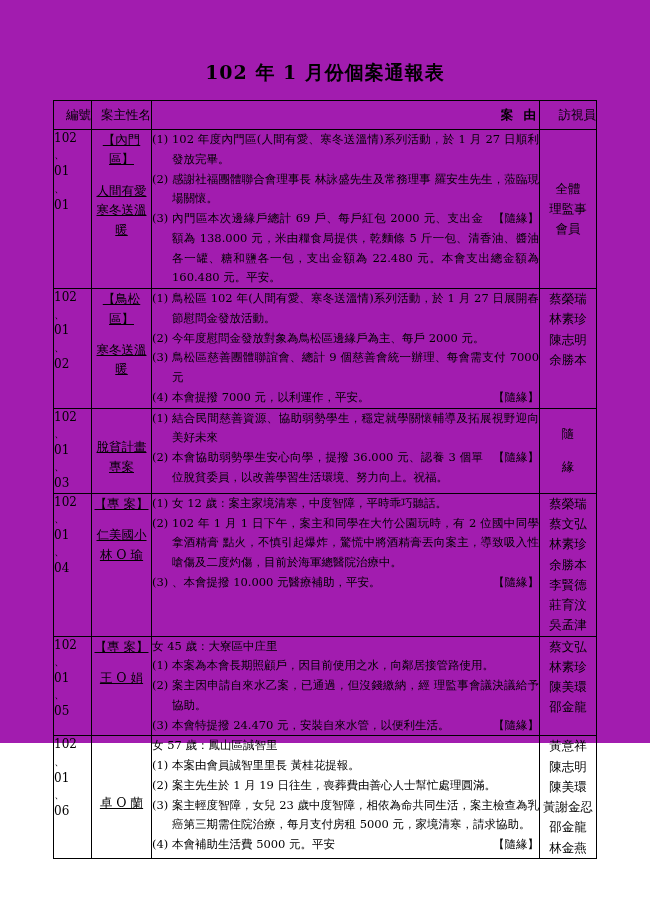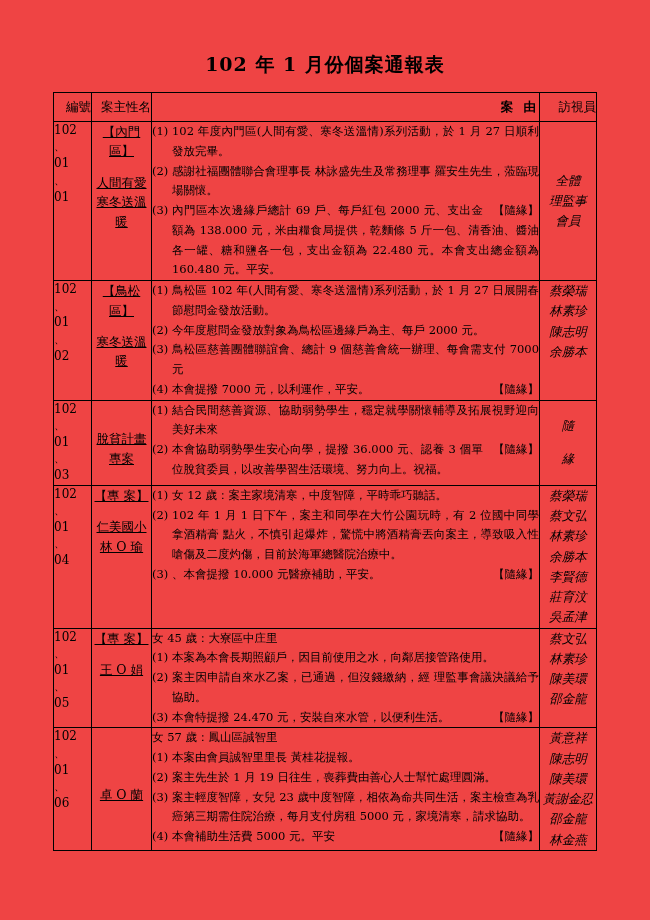--- a/index.html
+++ b/index.html
@@ -10,24 +10,24 @@
   body {
     width: 650px;
     height: 920px;
     font-family: "DejaVu Serif", "Liberation Serif", serif;
     color: #000000;
     overflow: hidden;
   }
   .page {
     position: relative;
     width: 650px;
-    height: 920px;
+    height: 743px;
     box-sizing: border-box;
-    padding: 0;
-    background: #ef4444;
+    padding: 8px;
+    background: #a21caf;
   }
   .doc-title {
     text-align: center;
     font-size: 19px;
     font-weight: bold;
     letter-spacing: 1px;
     margin: 0;
     padding: 52px 0 14px 0;
     font-family: "DejaVu Serif", "Liberation Serif", serif;
   }
@@ -98,21 +98,21 @@
   .lead-line { display: block; }
 
   td.visit-cell {
     text-align: center;
     font-size: 12.5px;
     line-height: 1.62;
     padding: 6px 2px;
     vertical-align: top;
   }
   td.visit-cell.mid { vertical-align: middle; }
-  td.visit-cell .vn { display: block; font-style: italic; }
+  td.visit-cell .vn { display: block; }
   td.visit-cell.spaced .vn { line-height: 2.6; }
 </style>
 </head>
 <body>
 
 <div class="page">
 
   <div class="doc-title">102 年  1  月份個案通報表</div>
 
   <table class="report">

